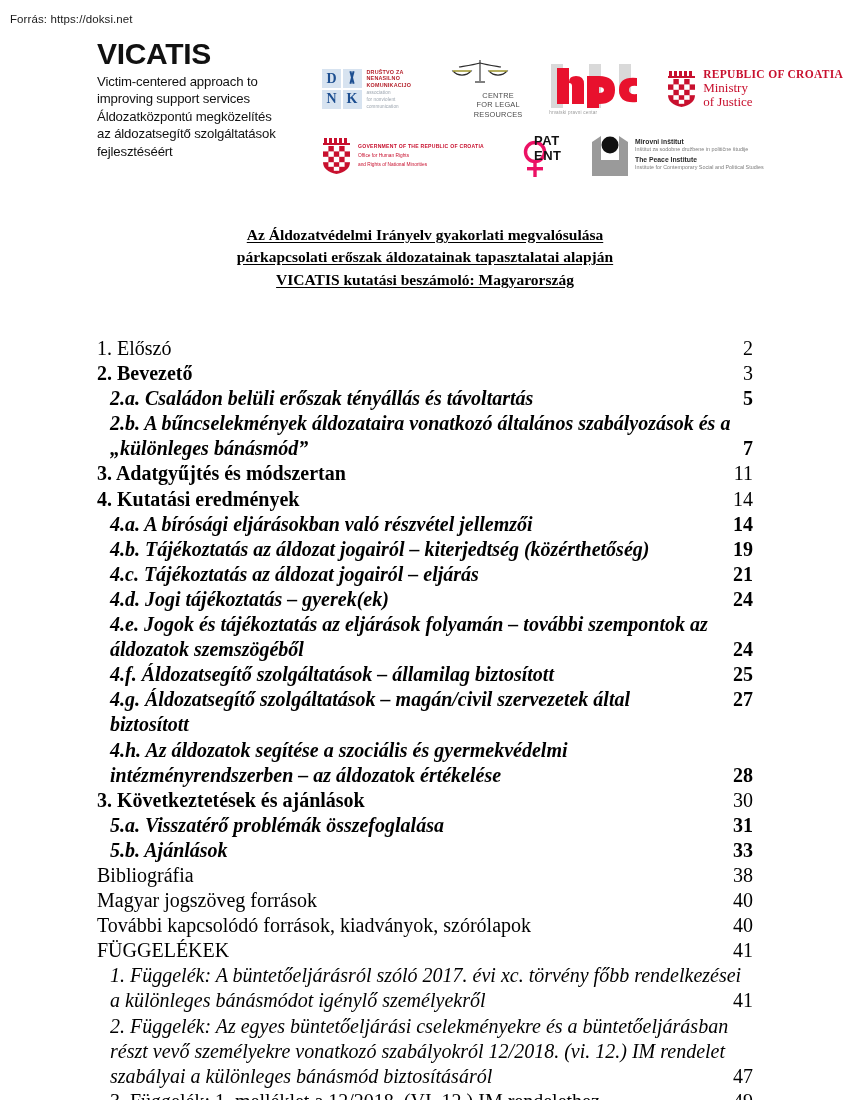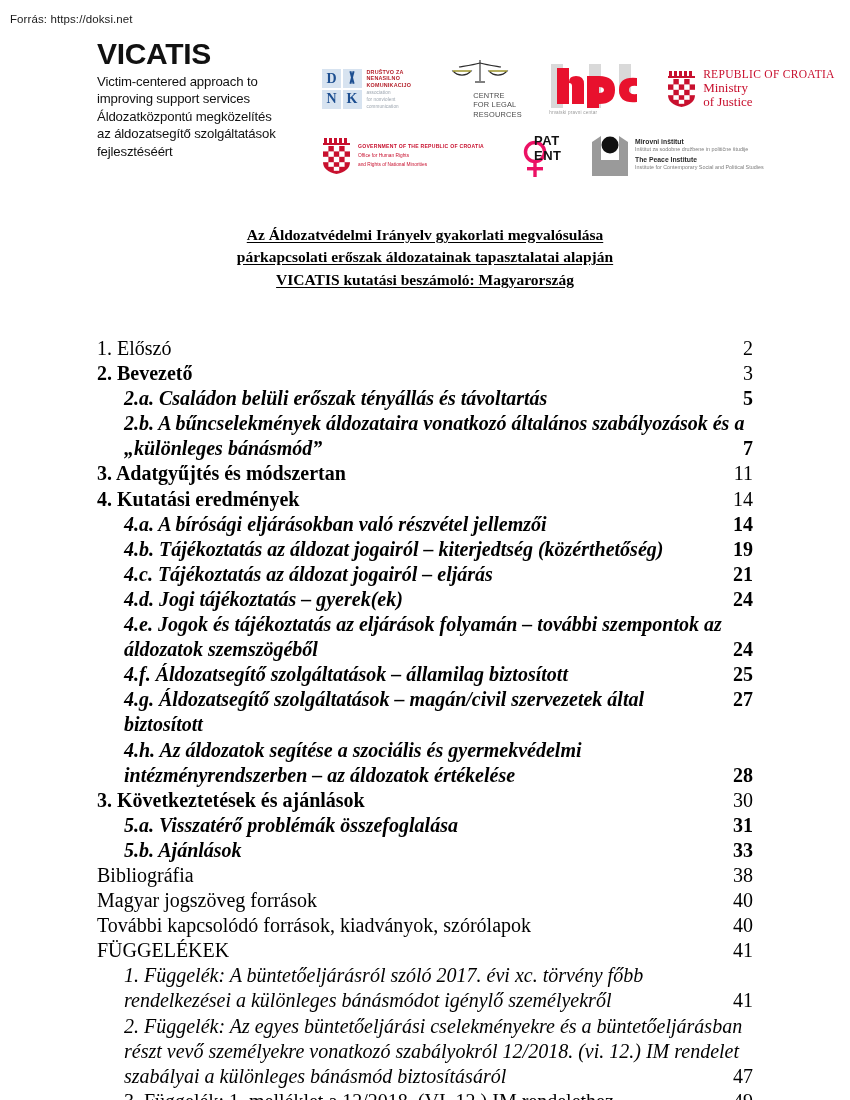--- a/index.html
+++ b/index.html
@@ -110,21 +110,21 @@
   .dnk-text .t1 { font-size: 5.4px; font-weight: bold; color: #b5222c; letter-spacing: 0.2px; }
   .dnk-text .t2 { font-size: 4.6px; color: #9aa3ad; letter-spacing: 0.1px; margin-top: 1.5px; }
 
   
   .clr { flex-direction: column; align-items: center; gap: 2px; width: 86px; }
   .clr-mark { width: 58px; height: 30px; }
   .clr-text {
     font-family: "Liberation Sans", sans-serif;
     font-size: 7.4px;
     color: #4b4b4b;
-    text-align: left;
+    text-align: center;
     line-height: 1.3;
     letter-spacing: 0.2px;
     margin-left: 36px;
   }
 
   
   .hpc { flex-direction: column; align-items: flex-start; }
   .hpc-mark { position: relative; width: 92px; height: 44px; }
   .hpc-sub {
     font-family: "Liberation Sans", sans-serif;
@@ -132,21 +132,21 @@
     color: #9b9b9b;
     letter-spacing: 0.2px;
     margin-top: 2px;
     white-space: nowrap;
   }
 
   
   .moj { gap: 7px; }
   .coa { width: 29px; }
   .moj-text { font-family: "Liberation Serif", serif; color: #c8102e; line-height: 1.12; }
-  .moj-text .l1 { font-size: 11.5px; font-weight: normal; letter-spacing: 0.3px; }
+  .moj-text .l1 { font-size: 11.5px; font-weight: bold; letter-spacing: 0.3px; }
   .moj-text .l2 { font-size: 13px; }
   .moj-text .l3 { font-size: 13px; }
 
   
   .gov { gap: 7px; }
   .gov-text { font-family: "Liberation Sans", sans-serif; color: #c8102e; line-height: 1.35; }
   .gov-text .g1 { font-size: 5.1px; font-weight: bold; letter-spacing: 0.25px; }
   .gov-text .g2 { font-size: 4.8px; margin-top: 3px; }
 
   
@@ -215,21 +215,21 @@
   
   .toc-row.wrap { display: block; position: relative; }
   .toc-row.wrap .toc-label { display: block; padding-right: 0; width: 100%; }
   .toc-row.wrap .toc-page {
     position: absolute;
     right: 0;
     bottom: 0;
   }
 
   .lvl1 { margin-left: 0; }
-  .lvl2 { margin-left: 27px; gap: 8px; }
+  .lvl2 { margin-left: 13px; gap: 8px; }
   .lvl2 .toc-label { width: calc(100% - 27px); }
 
   .b  { font-weight: bold; }
   .i  { font-style: italic; }
   .bi { font-weight: bold; font-style: italic; }
 </style>
 </head>
 <body>
 
 <div class="source-line">Forrás: https://doksi.net</div>

